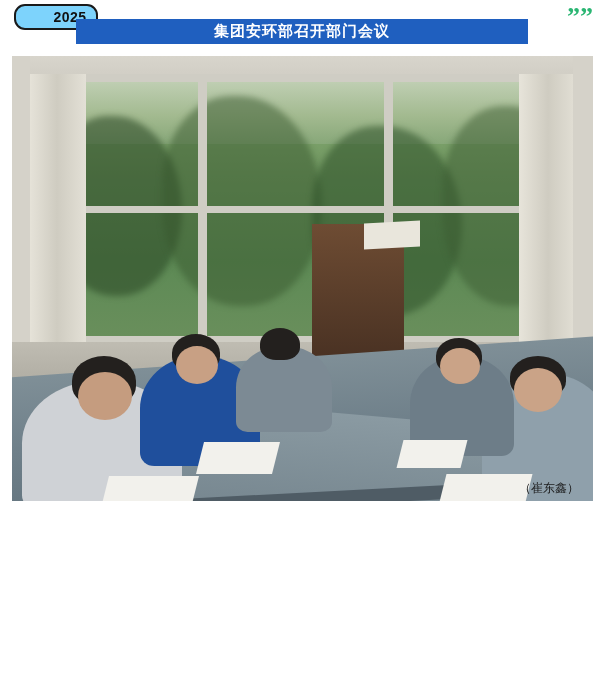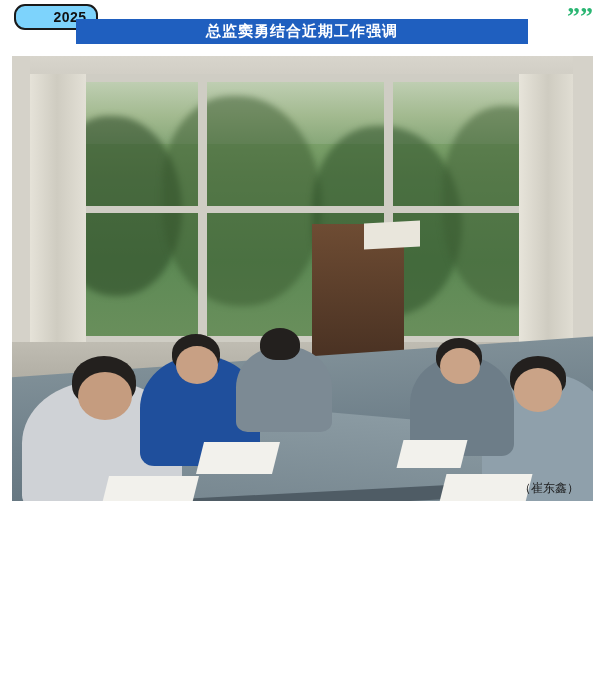--- a/index.html
+++ b/index.html
@@ -214,21 +214,21 @@
 </style>
 </head>
 <body>
 
 <div class="page">
 
   <div class="header">
     <div class="year-badge">2025</div>
     <div class="quote-mark">””</div>
     <div class="title-bar">
-      <span class="title-bar-text">总监窦勇结合近期工作强调</span>
+      <span class="title-bar-text">集团安环部召开部门会议</span>
     </div>
   </div>
 
 
   <div class="photo-wrap">
     <div class="photo">
       <div class="ph-wall-top"></div>
       <div class="ph-window"></div>
       <div class="ph-sky"></div>
       <div class="ph-tree" style="left:40px; top:60px; width:130px; height:180px;"></div>

